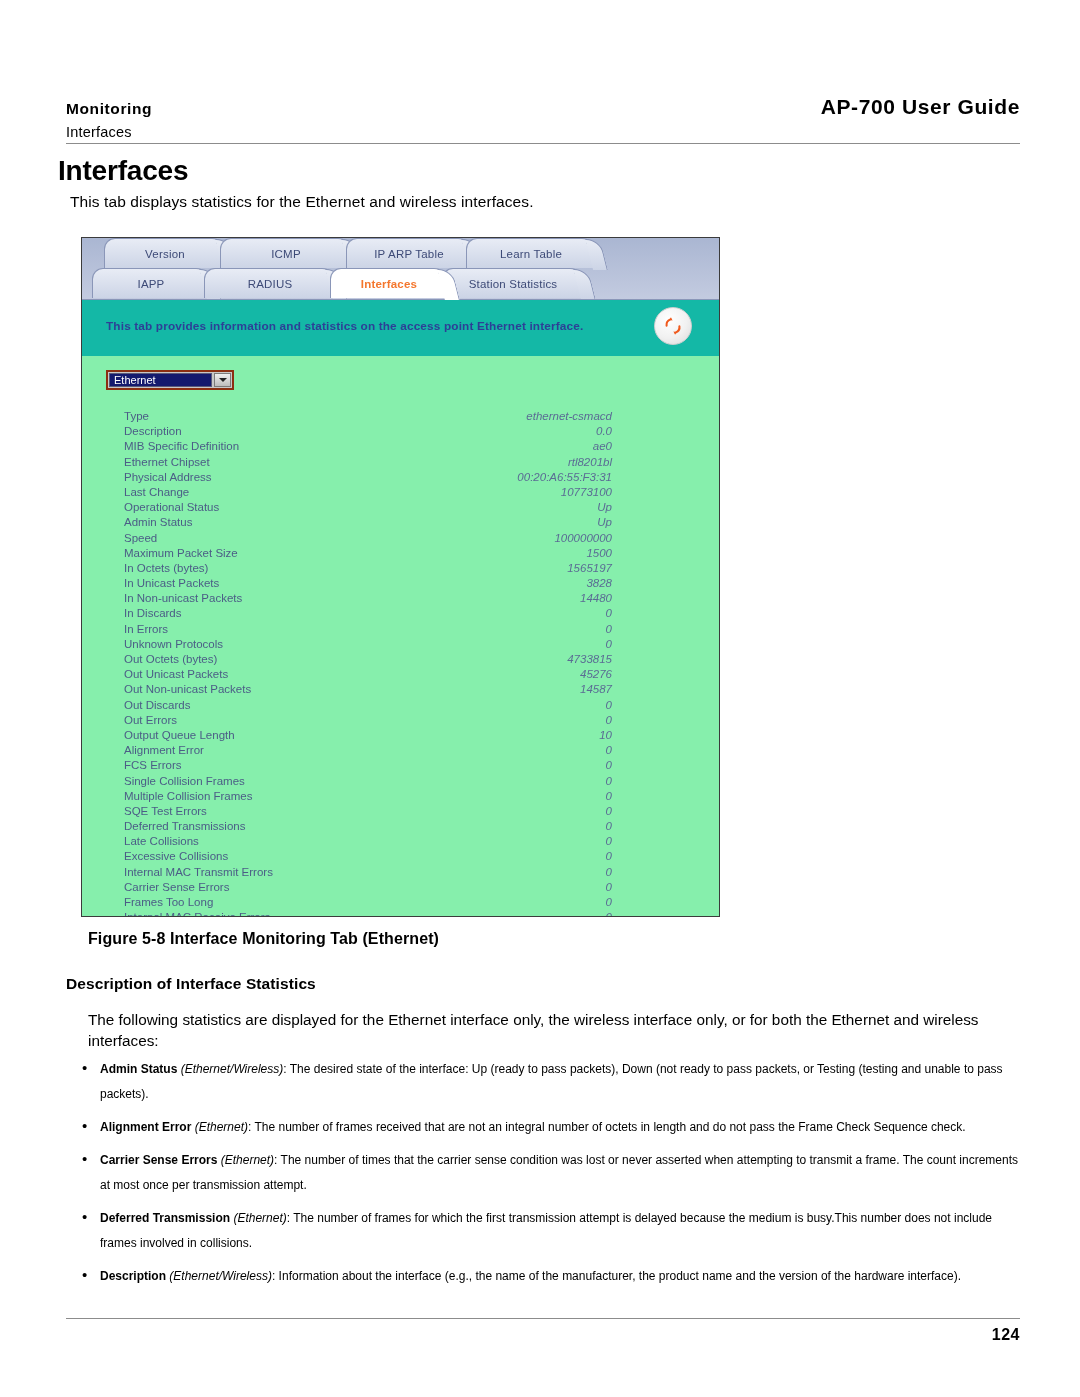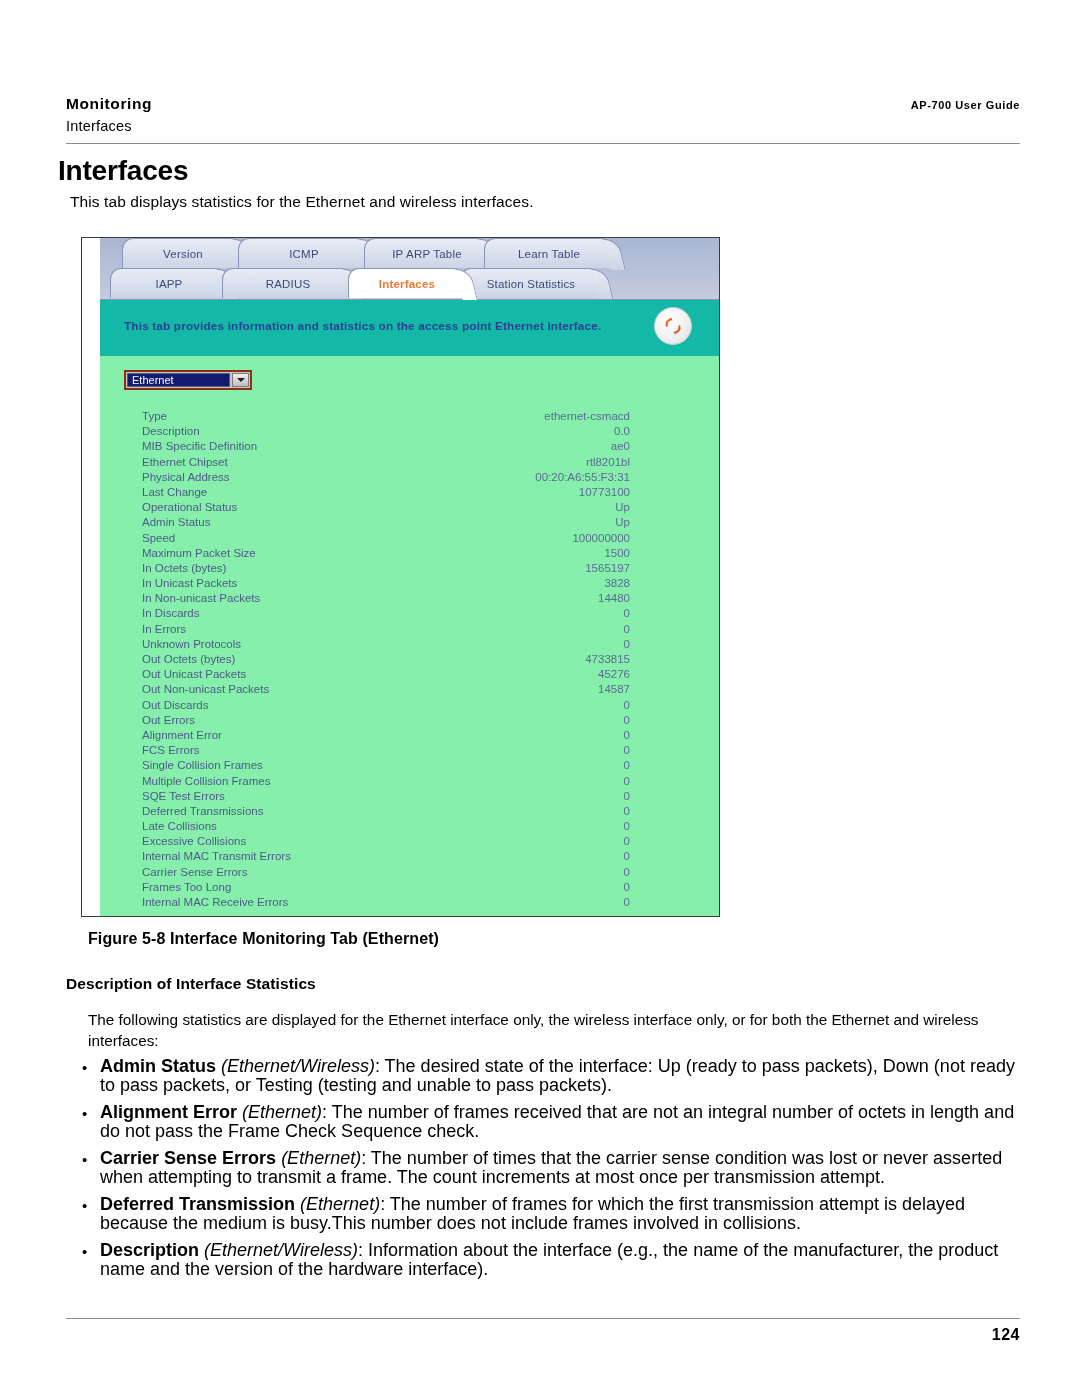--- a/index.html
+++ b/index.html
@@ -34,21 +34,21 @@
     display: flex;
     justify-content: space-between;
     align-items: baseline;
   }
   .runhead-left-main {
     font-size: 15.5px;
     font-weight: bold;
     letter-spacing: 0.6px;
   }
   .runhead-right {
-    font-size: 11px;
+    font-size: 21px;
     font-weight: bold;
     letter-spacing: 0.6px;
   }
   .runhead-sub {
     font-size: 14.5px;
     margin-top: 5px;
     letter-spacing: 0.2px;
   }
   .head-rule {
     position: absolute;
@@ -81,21 +81,20 @@
   .shot {
     position: absolute;
     left: 81px;
     top: 237px;
     width: 639px;
     height: 680px;
     border: 1.5px solid #3b3b3b;
     background: #ffffff;
     box-sizing: border-box;
     overflow: hidden;
-    padding-left: 18px;
   }
   .tabstrip {
     position: relative;
     height: 61px;
     background: #b9c3da;
     background: linear-gradient(180deg,#aab6d2 0%, #c3cbe0 100%);
   }
   .tabrow {
     position: absolute;
     left: 0;
@@ -242,20 +241,21 @@
     line-height: 15.2px;
   }
   .stat-label {
     font-size: 11.5px;
     color: #4b5d86;
     white-space: nowrap;
   }
   .stat-value {
     font-size: 11.5px;
     color: #5a6c94;
+    font-style: italic;
     white-space: nowrap;
   }
 
   
   .figcap {
     position: absolute;
     left: 88px;
     top: 930px;
     font-size: 16px;
     font-weight: bold;
@@ -293,22 +293,22 @@
     width: 22px;
     flex: 0 0 22px;
     font-size: 15px;
     line-height: 21.5px;
     text-align: left;
     padding-left: 4px;
     box-sizing: border-box;
   }
   .bullet-text {
     flex: 1;
-    font-size: 18px;
-    line-height: 19px;
+    font-size: 12px;
+    line-height: 25px;
   }
   .bullet-text b { font-weight: bold; }
   .bullet-text i { font-style: italic; }
 
   
   .foot-rule {
     position: absolute;
     left: 66px;
     top: 1318px;
     width: 954px;
@@ -474,20 +474,24 @@
           </div>
           <div class="stat-row">
             <span class="stat-label">Out Discards</span>
             <span class="stat-value">0</span>
           </div>
           <div class="stat-row">
             <span class="stat-label">Out Errors</span>
             <span class="stat-value">0</span>
           </div>
           <div class="stat-row">
+            <span class="stat-label">Output Queue Length</span>
+            <span class="stat-value">10</span>
+          </div>
+          <div class="stat-row">
             <span class="stat-label">Alignment Error</span>
             <span class="stat-value">0</span>
           </div>
           <div class="stat-row">
             <span class="stat-label">FCS Errors</span>
             <span class="stat-value">0</span>
           </div>
           <div class="stat-row">
             <span class="stat-label">Single Collision Frames</span>
             <span class="stat-value">0</span>

